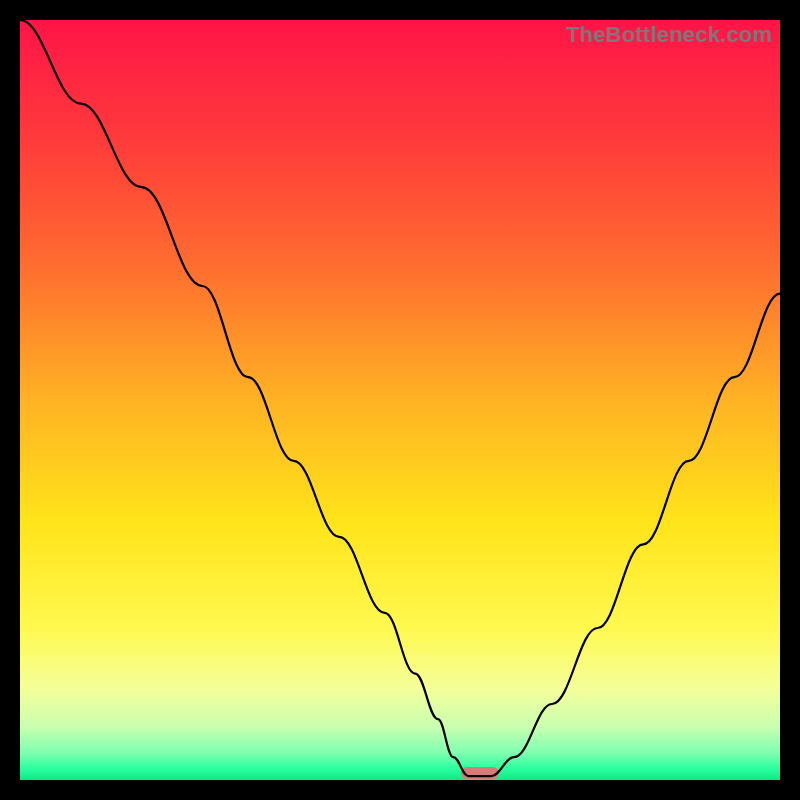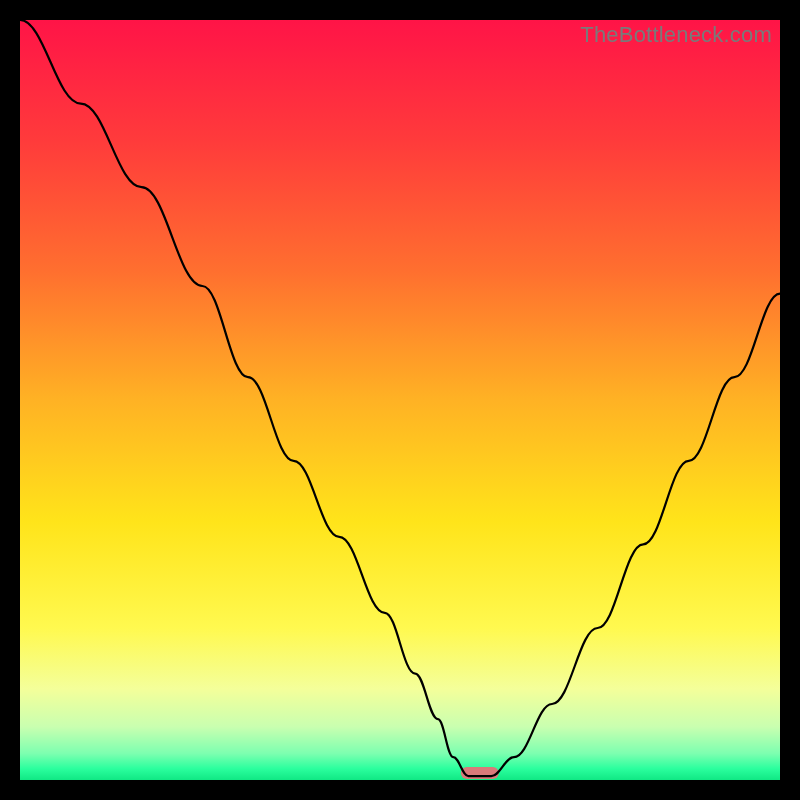--- a/index.html
+++ b/index.html
@@ -25,21 +25,21 @@
     top: 0;
     width: 760px;
     height: 760px;
   }
   .watermark {
     position: absolute;
     top: 2px;
     right: 8px;
     color: #7a7a7a;
     font-size: 22px;
-    font-weight: 400;
+    font-weight: 700;
     letter-spacing: 0.2px;
     user-select: none;
   }
   svg { display: block; }
 </style>
 </head>
 <body>
 
 <div class="frame">
   <svg class="plot" viewBox="0 0 760 760">

